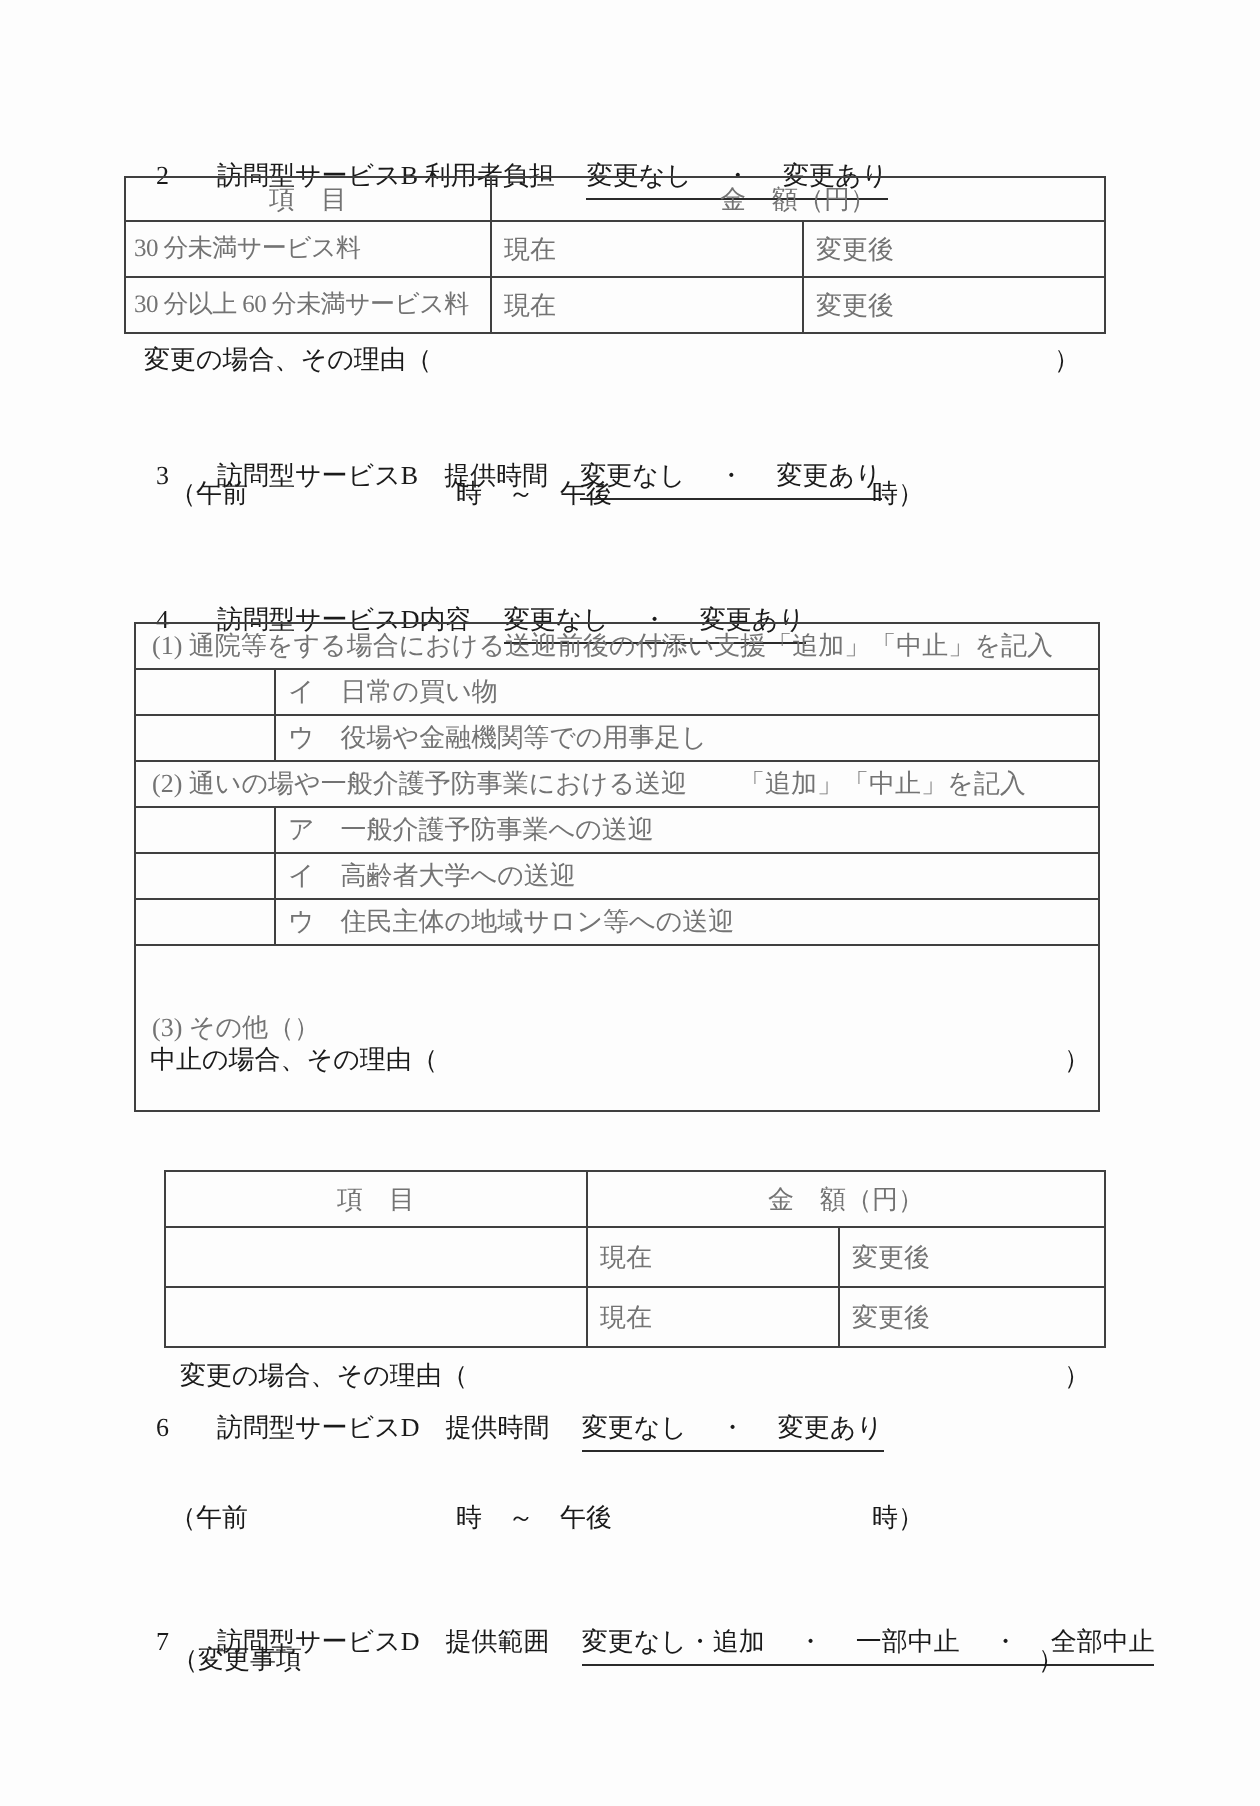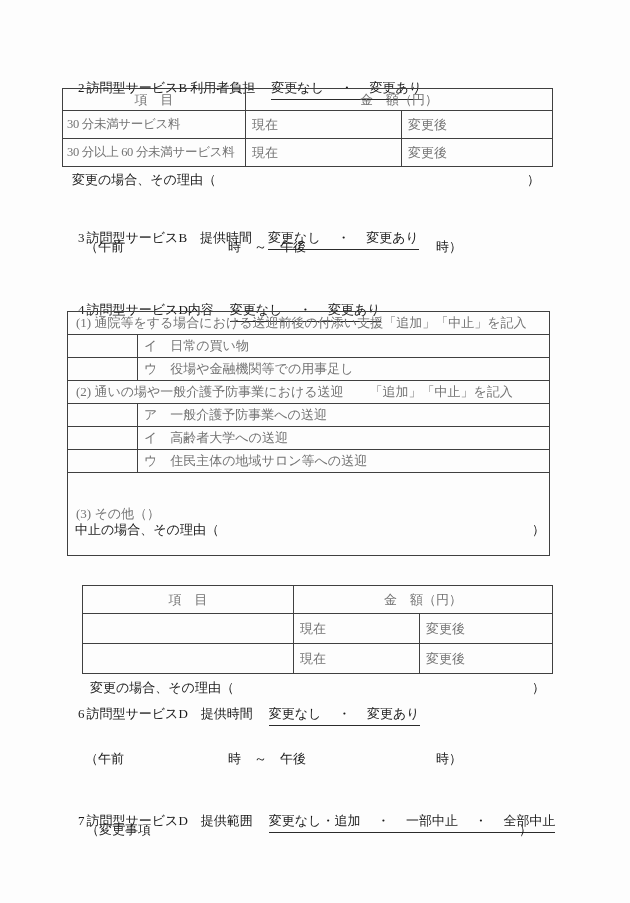--- a/index.html
+++ b/index.html
@@ -14,21 +14,21 @@
     color: #1a1a1a;
     overflow: hidden;
   }
   .heading {
     position: absolute;
     left: 65px;
     white-space: pre;
     line-height: 17px;
   }
   .h-num { display: inline-block; }
-  .h-title { margin-left: 2px; }
+  .h-title { margin-left: 24px; }
   .h-choice {
     margin-left: 16px;
     border-bottom: 1px solid #2b2b2b;
     padding-bottom: 4px;
   }
   .tbl {
     position: absolute;
     border-collapse: collapse;
     table-layout: fixed;
     color: #737373;

